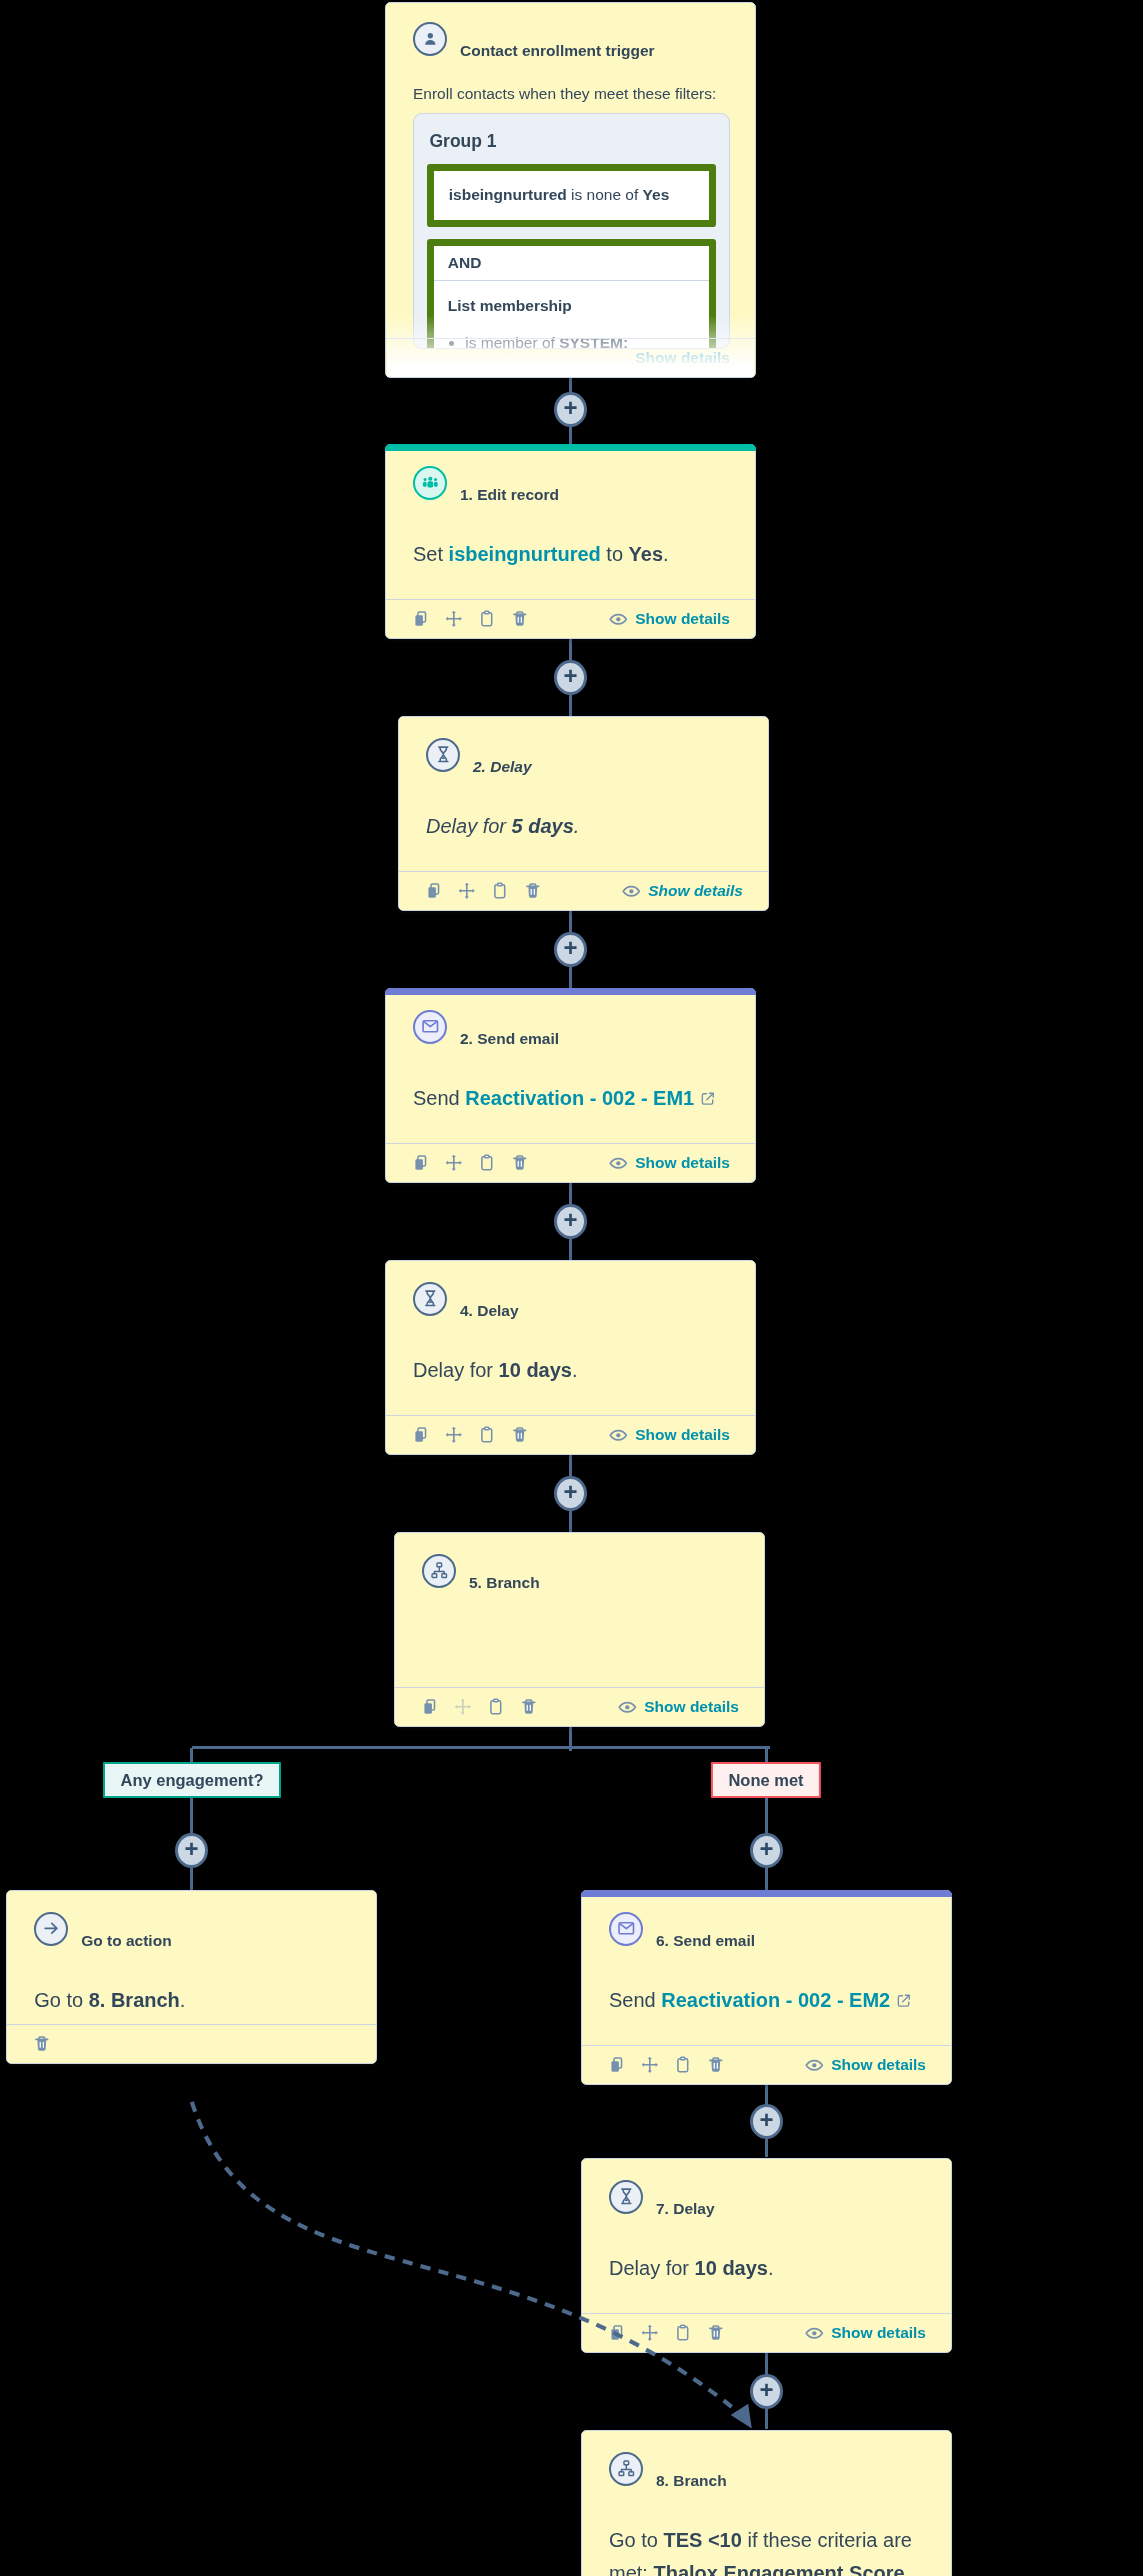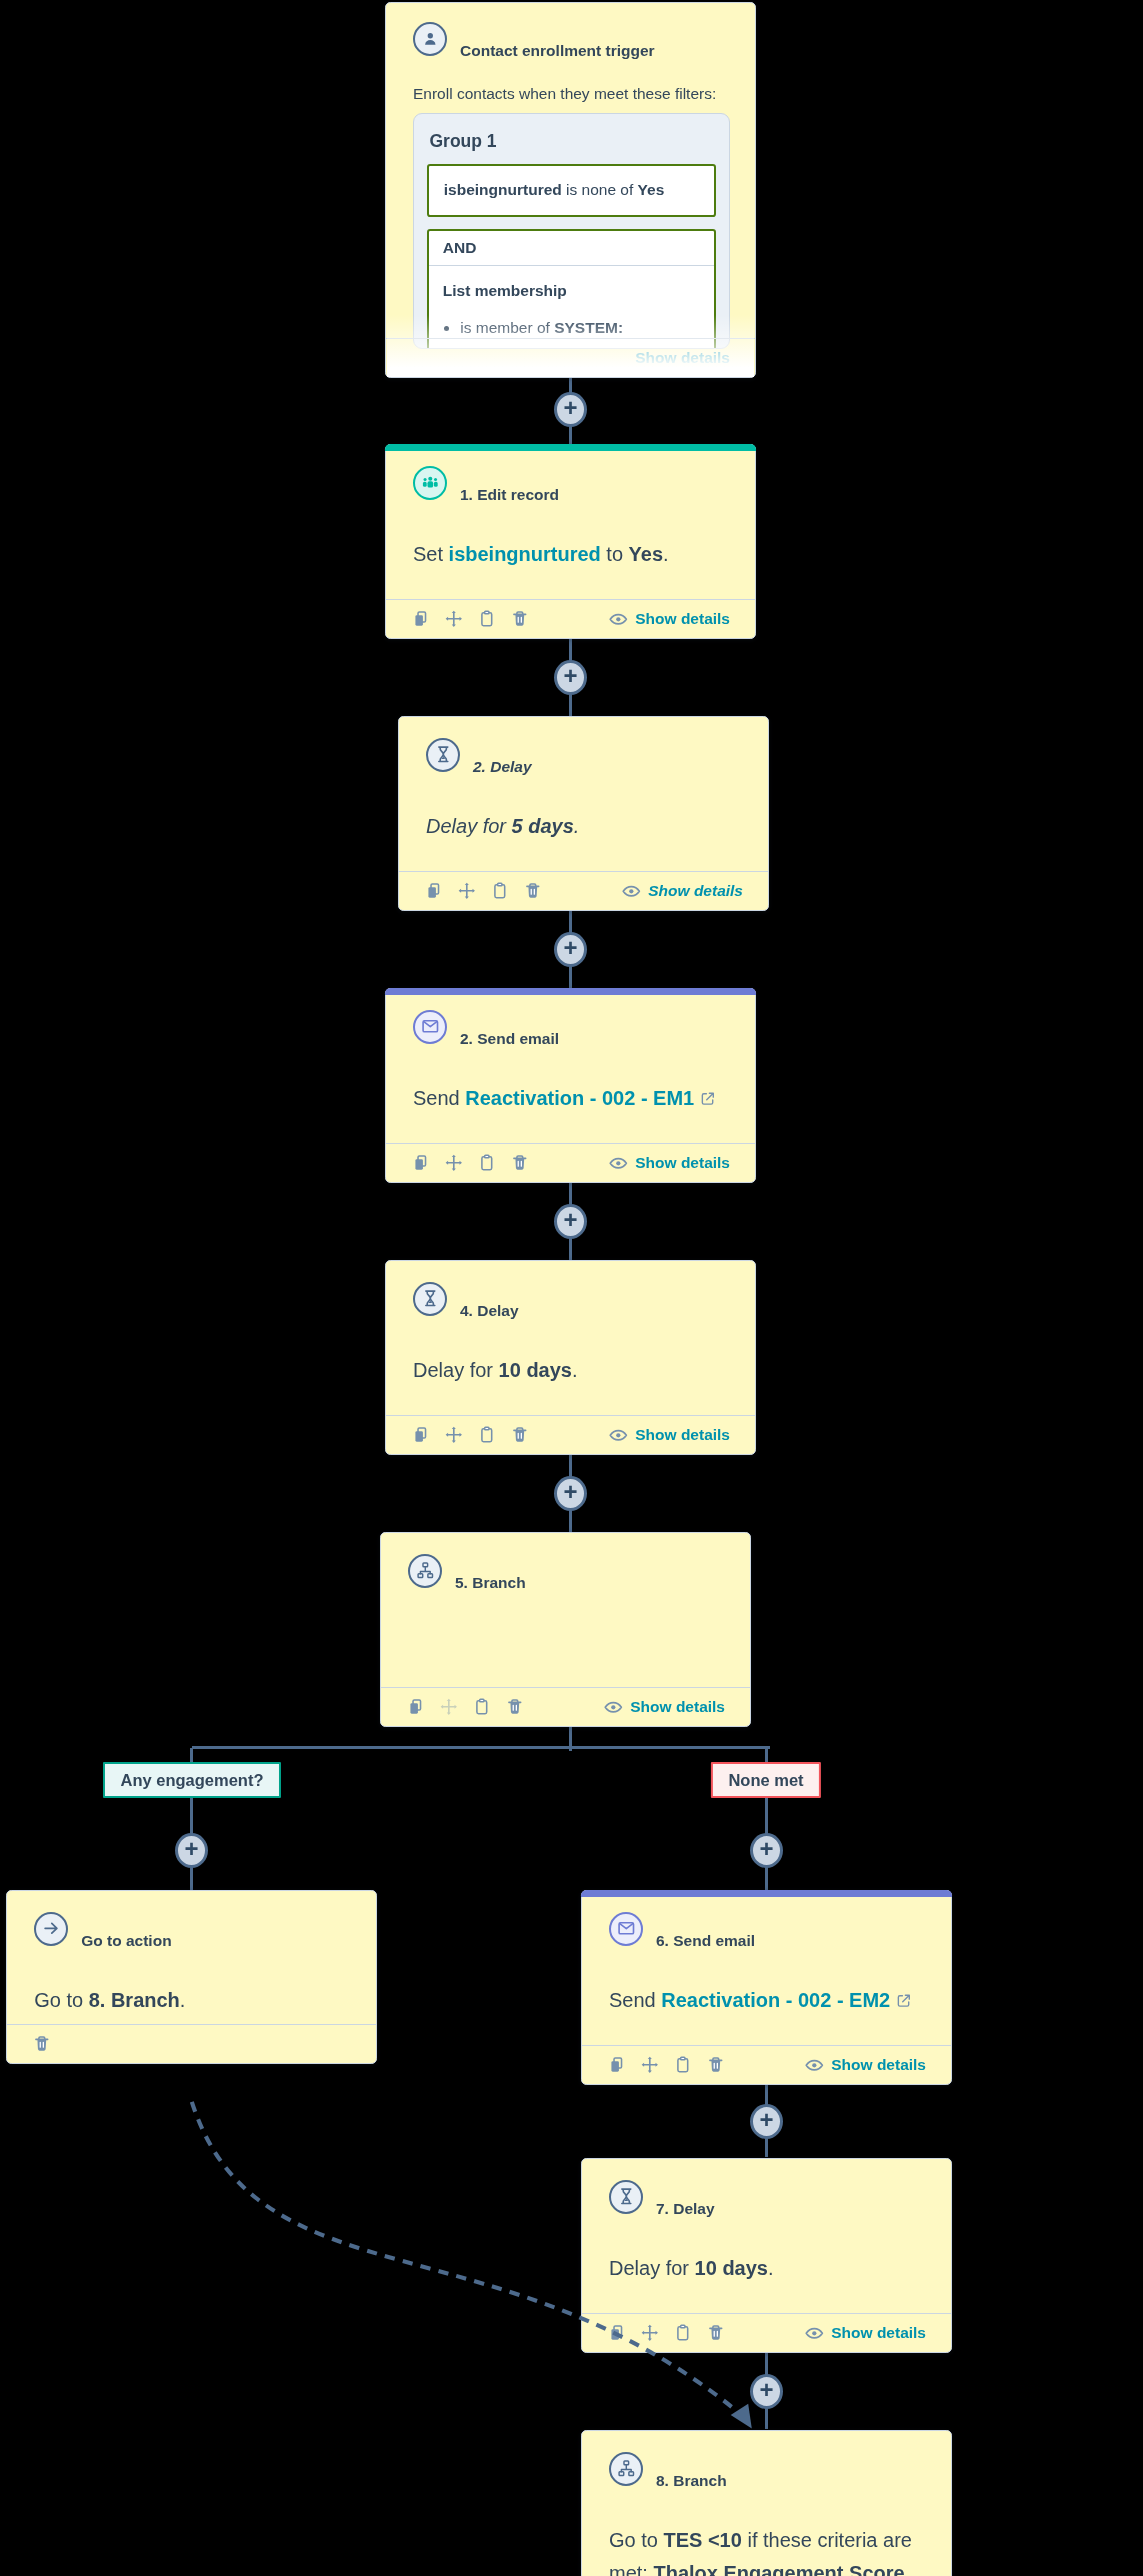--- a/index.html
+++ b/index.html
@@ -31,21 +31,21 @@
   .ext-ic{display:inline-block;width:17.5px;height:17.5px;margin-left:5.2px;vertical-align:-2.6px;color:#7691ad;}
   
   #trigger-card{position:absolute;left:385px;top:2.1px;width:371px;height:376px;}
   #trigger-card .t-title{position:absolute;left:74px;top:18.5px;height:34px;display:flex;align-items:center;
         font-size:15.5px;font-weight:700;}
   #trigger-card .t-icon{top:18.5px;}
   #trigger-card .t-intro{position:absolute;left:27px;top:66px;font-size:15.5px;font-weight:400;}
   .group-box{position:absolute;left:27px;top:94px;width:317px;height:236px;background:#eaf0f6;
         border:1px solid #cbd6e2;border-radius:9px;box-sizing:border-box;padding:15.5px 13.4px;overflow:hidden;margin-top:16px;}
   .group-name{font-size:17.5px;font-weight:700;margin:1px 0 12.4px 2.1px;}
-  .white-box{background:#fff;border:2px solid #4d7c0f;border-radius:3.1px;box-sizing:border-box;}
+  .white-box{background:#fff;border:7px solid #4d7c0f;border-radius:3.1px;box-sizing:border-box;}
   .filter-box{padding:14.4px;font-size:15.5px;line-height:20.6px;}
   .and-box{margin-top:11.3px;}
   .and-head{padding:8.2px 13.4px;font-size:15.5px;font-weight:700;border-bottom:1px solid #cbd6e2;}
   .and-body{padding:13.4px;font-size:15.5px;line-height:23px;}
   .list-title{font-weight:700;margin-bottom:11.3px;}
   .and-body ul{margin:0;padding-left:17.5px;}
   .and-body li{line-height:27px;}
   .group-fade{position:absolute;left:1px;right:1px;bottom:0;height:62px;z-index:3;
         background:linear-gradient(rgba(255,255,255,0),#ffffff 85%);pointer-events:none;}
   
@@ -311,21 +311,21 @@
           <span class="eye">
             <svg viewBox="0 0 24 24" width="20.6" height="20.6" fill="none" stroke="currentColor" stroke-width="1.7" stroke-linecap="round" stroke-linejoin="round">
               <path d="M2.6 12S6.2 6.6 12 6.6 21.4 12 21.4 12 17.8 17.4 12 17.4 2.6 12 2.6 12z" stroke-width="1.9"></path>
               <circle cx="12" cy="12" r="2.5" fill="currentColor" stroke="none"></circle>
             </svg>
           </span>
           <span>Show details</span>
         </span>
       </div>
     </article>
-    <article class="card" style="left: 380px; top: 1532px; width: 371px; height: 195px;">
+    <article class="card" style="left: 394px; top: 1532px; width: 371px; height: 195px;">
       <span class="icon-circle" style="border-color: rgb(77, 106, 140); background: rgb(234, 240, 246); color: rgb(77, 106, 140);">
         <svg viewBox="0 0 24 24" width="20.6" height="20.6" fill="none" stroke="currentColor" stroke-width="1.7" stroke-linecap="round" stroke-linejoin="round">
           <rect x="9.3" y="3.4" width="5.4" height="4.4" rx="0.9"></rect>
           <rect x="3.6" y="16" width="5.4" height="4.4" rx="0.9"></rect>
           <rect x="15" y="16" width="5.4" height="4.4" rx="0.9"></rect>
           <path d="M12 7.8v3.1M6.3 16v-2.6h11.4V16M12 10.9v2.5"></path>
         </svg>
       </span>
       <h2 class="card-title">5. Branch</h2>
       <div class="card-footer">

